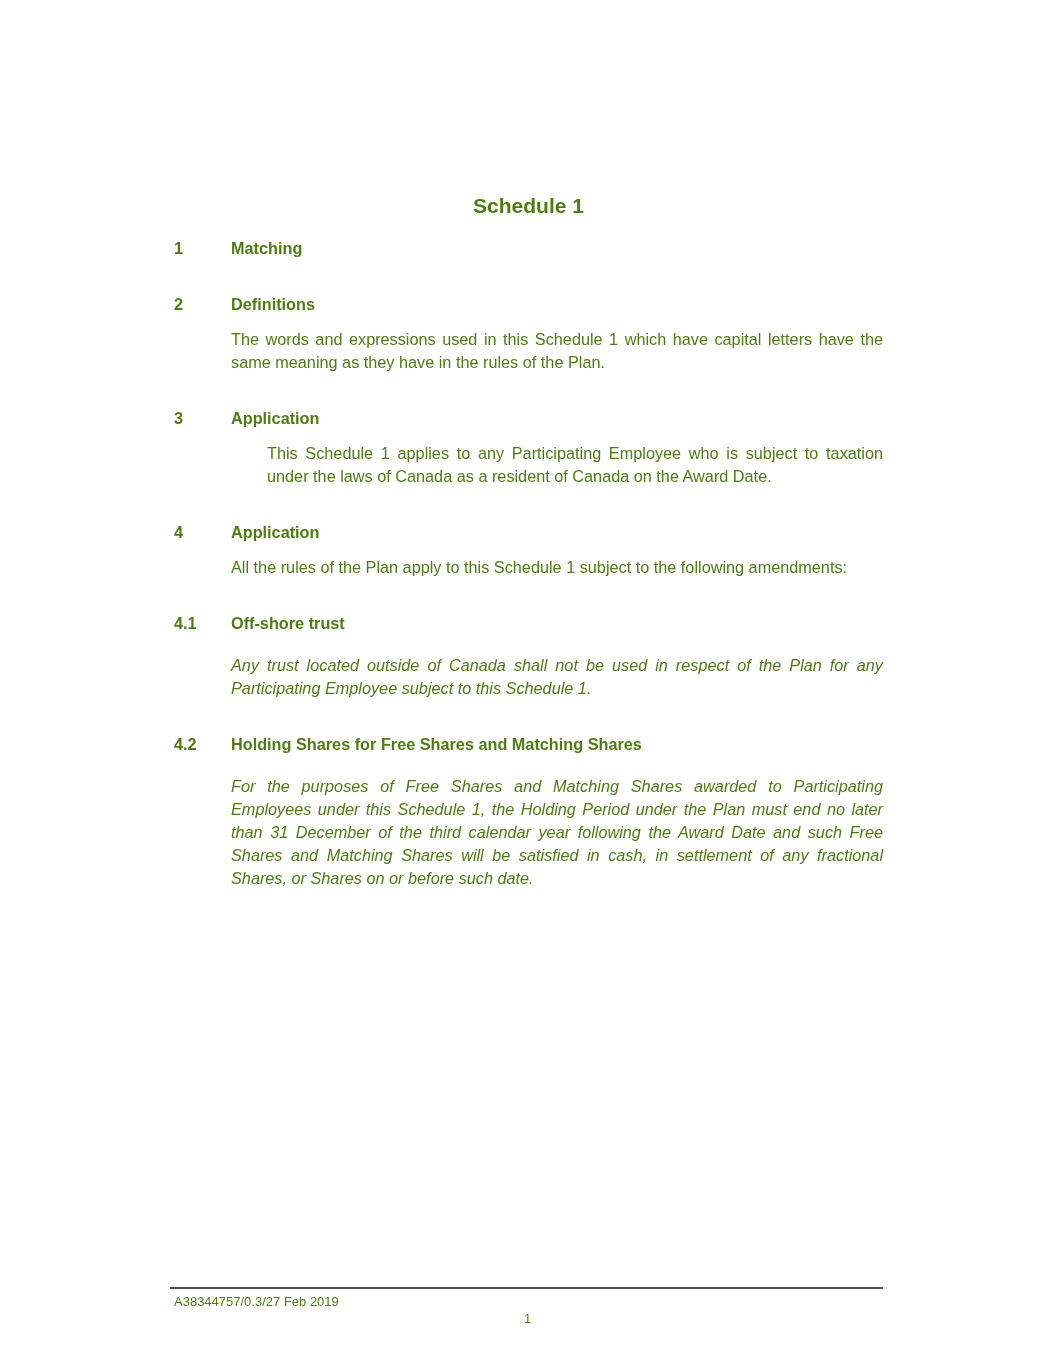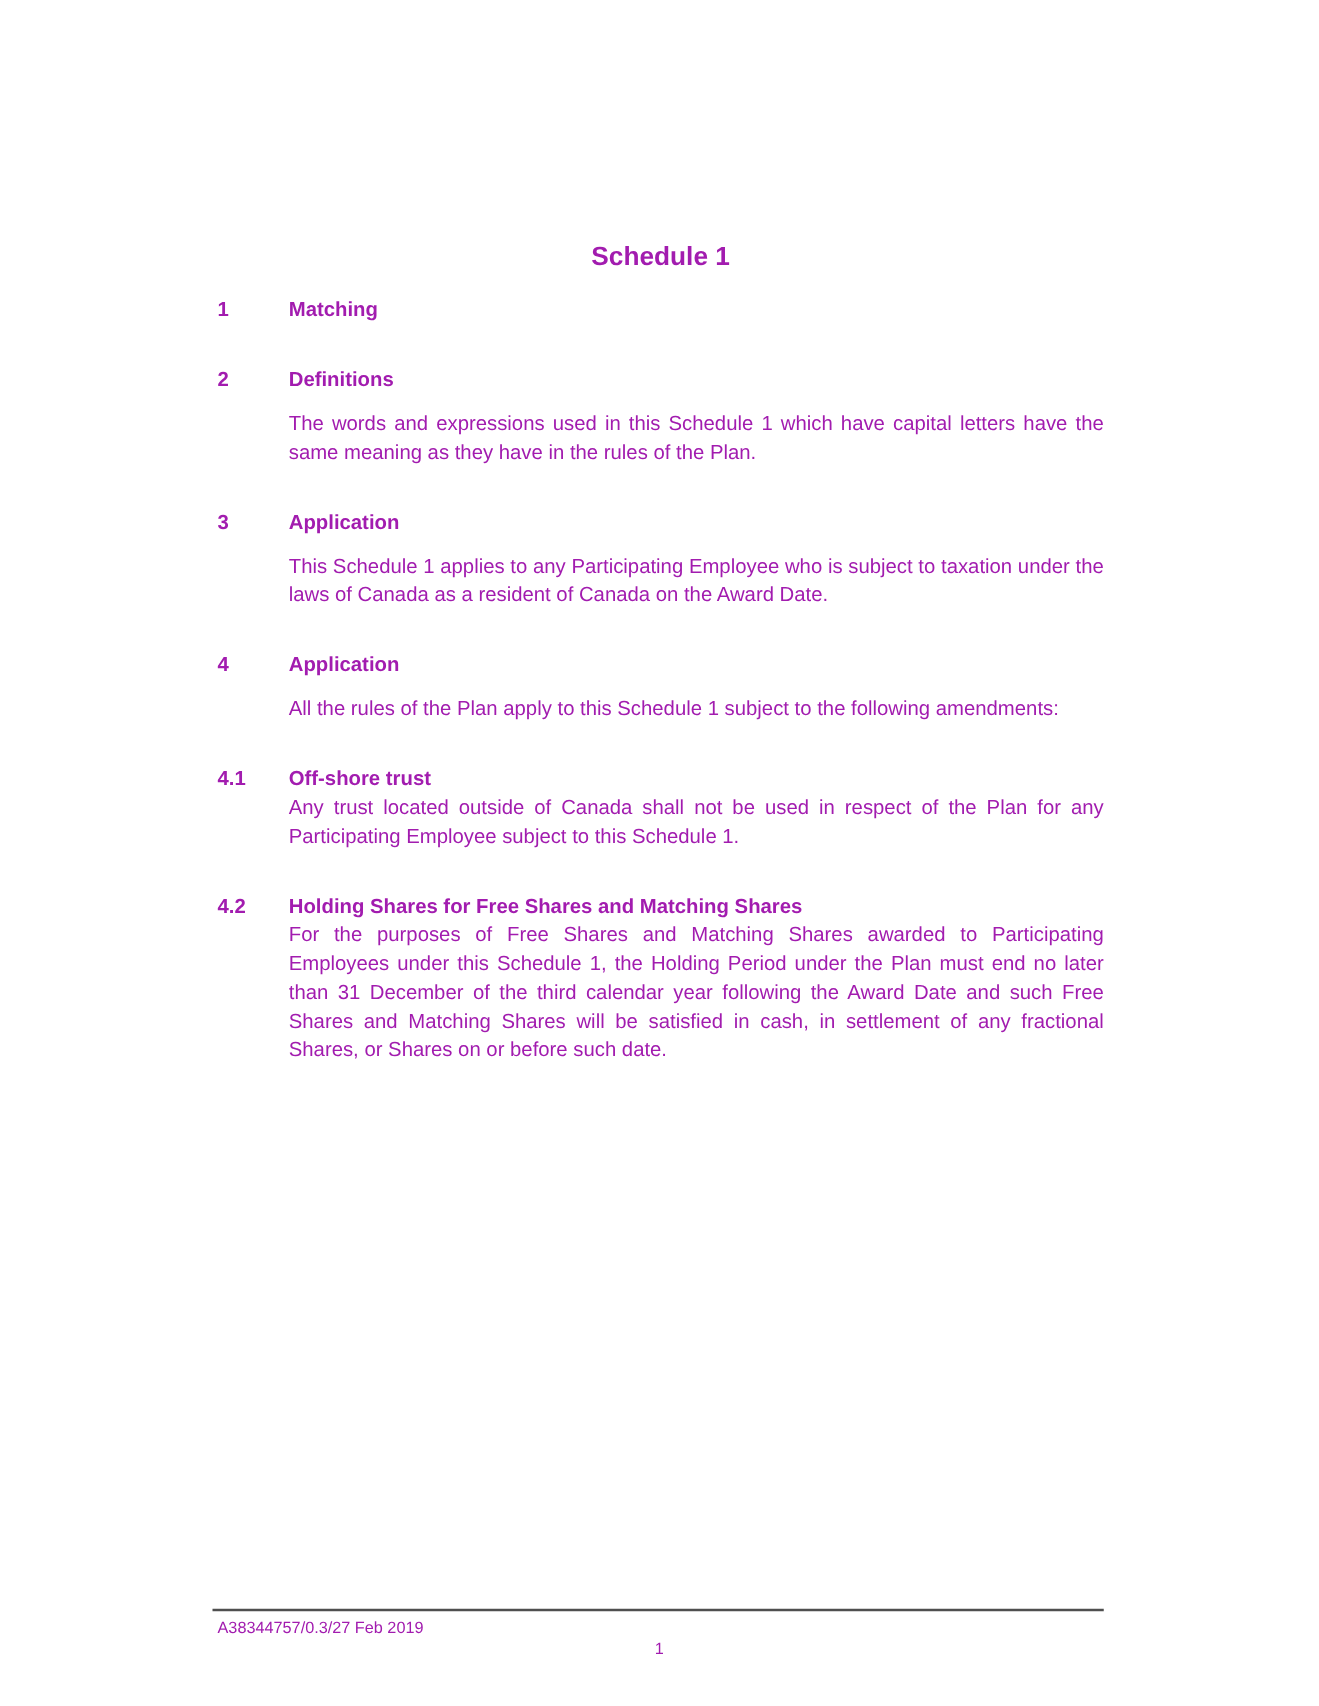--- a/index.html
+++ b/index.html
@@ -6,21 +6,21 @@
     margin: 0;
     padding: 0;
     background: #ffffff;
   }
   .page {
     position: relative;
     width: 968px;
     height: 1365px;
     background: #ffffff;
     font-family: "Liberation Sans", sans-serif;
-    color: #a21caf;
+    color: #4d7c0f;
     overflow: hidden;
   }
   .doc-title {
     position: absolute;
     left: 174px;
     top: 133px;
     width: 709px;
     text-align: center;
     font-weight: bold;
     font-size: 21px;
@@ -48,21 +48,22 @@
     white-space: nowrap;
   }
   .section-body {
     grid-column: 2;
     font-size: 16.25px;
     line-height: 23px;
     text-align: justify;
     margin-top: 12px;
   }
   .section.subsection .section-body {
-    margin-top: 0;
+    margin-top: 19px;
+    font-style: italic;
   }
   .footer-rule {
     position: absolute;
     left: 170px;
     top: 1287px;
     width: 713px;
     height: 2px;
     background: #4f4f4f;
   }
   .footer-reference {
@@ -97,21 +98,21 @@
         <div class="section-heading">Matching</div>
       </section>
       <section class="section">
         <div class="section-number">2</div>
         <div class="section-heading">Definitions</div>
         <p class="section-body" style="margin-bottom: 0px;">The words and expressions used in this Schedule 1 which have capital letters have the same meaning as they have in the rules of the Plan.</p>
       </section>
       <section class="section">
         <div class="section-number">3</div>
         <div class="section-heading">Application</div>
-        <p class="section-body" style="margin-bottom: 0px;">This Schedule 1 applies to any Participating Employee who is subject to taxation under the laws of Canada as a resident of Canada on the Award Date.</p>
+        <p class="section-body" style="margin-bottom: 0px; margin-left: 36px;">This Schedule 1 applies to any Participating Employee who is subject to taxation under the laws of Canada as a resident of Canada on the Award Date.</p>
       </section>
       <section class="section">
         <div class="section-number">4</div>
         <div class="section-heading">Application</div>
         <p class="section-body" style="margin-bottom: 0px;">All the rules of the Plan apply to this Schedule 1 subject to the following amendments:</p>
       </section>
       <section class="section subsection">
         <div class="section-number">4.1</div>
         <div class="section-heading">Off-shore trust</div>
         <p class="section-body" style="margin-bottom: 0px;">Any trust located outside of Canada shall not be used in respect of the Plan for any Participating Employee subject to this Schedule 1.</p>

